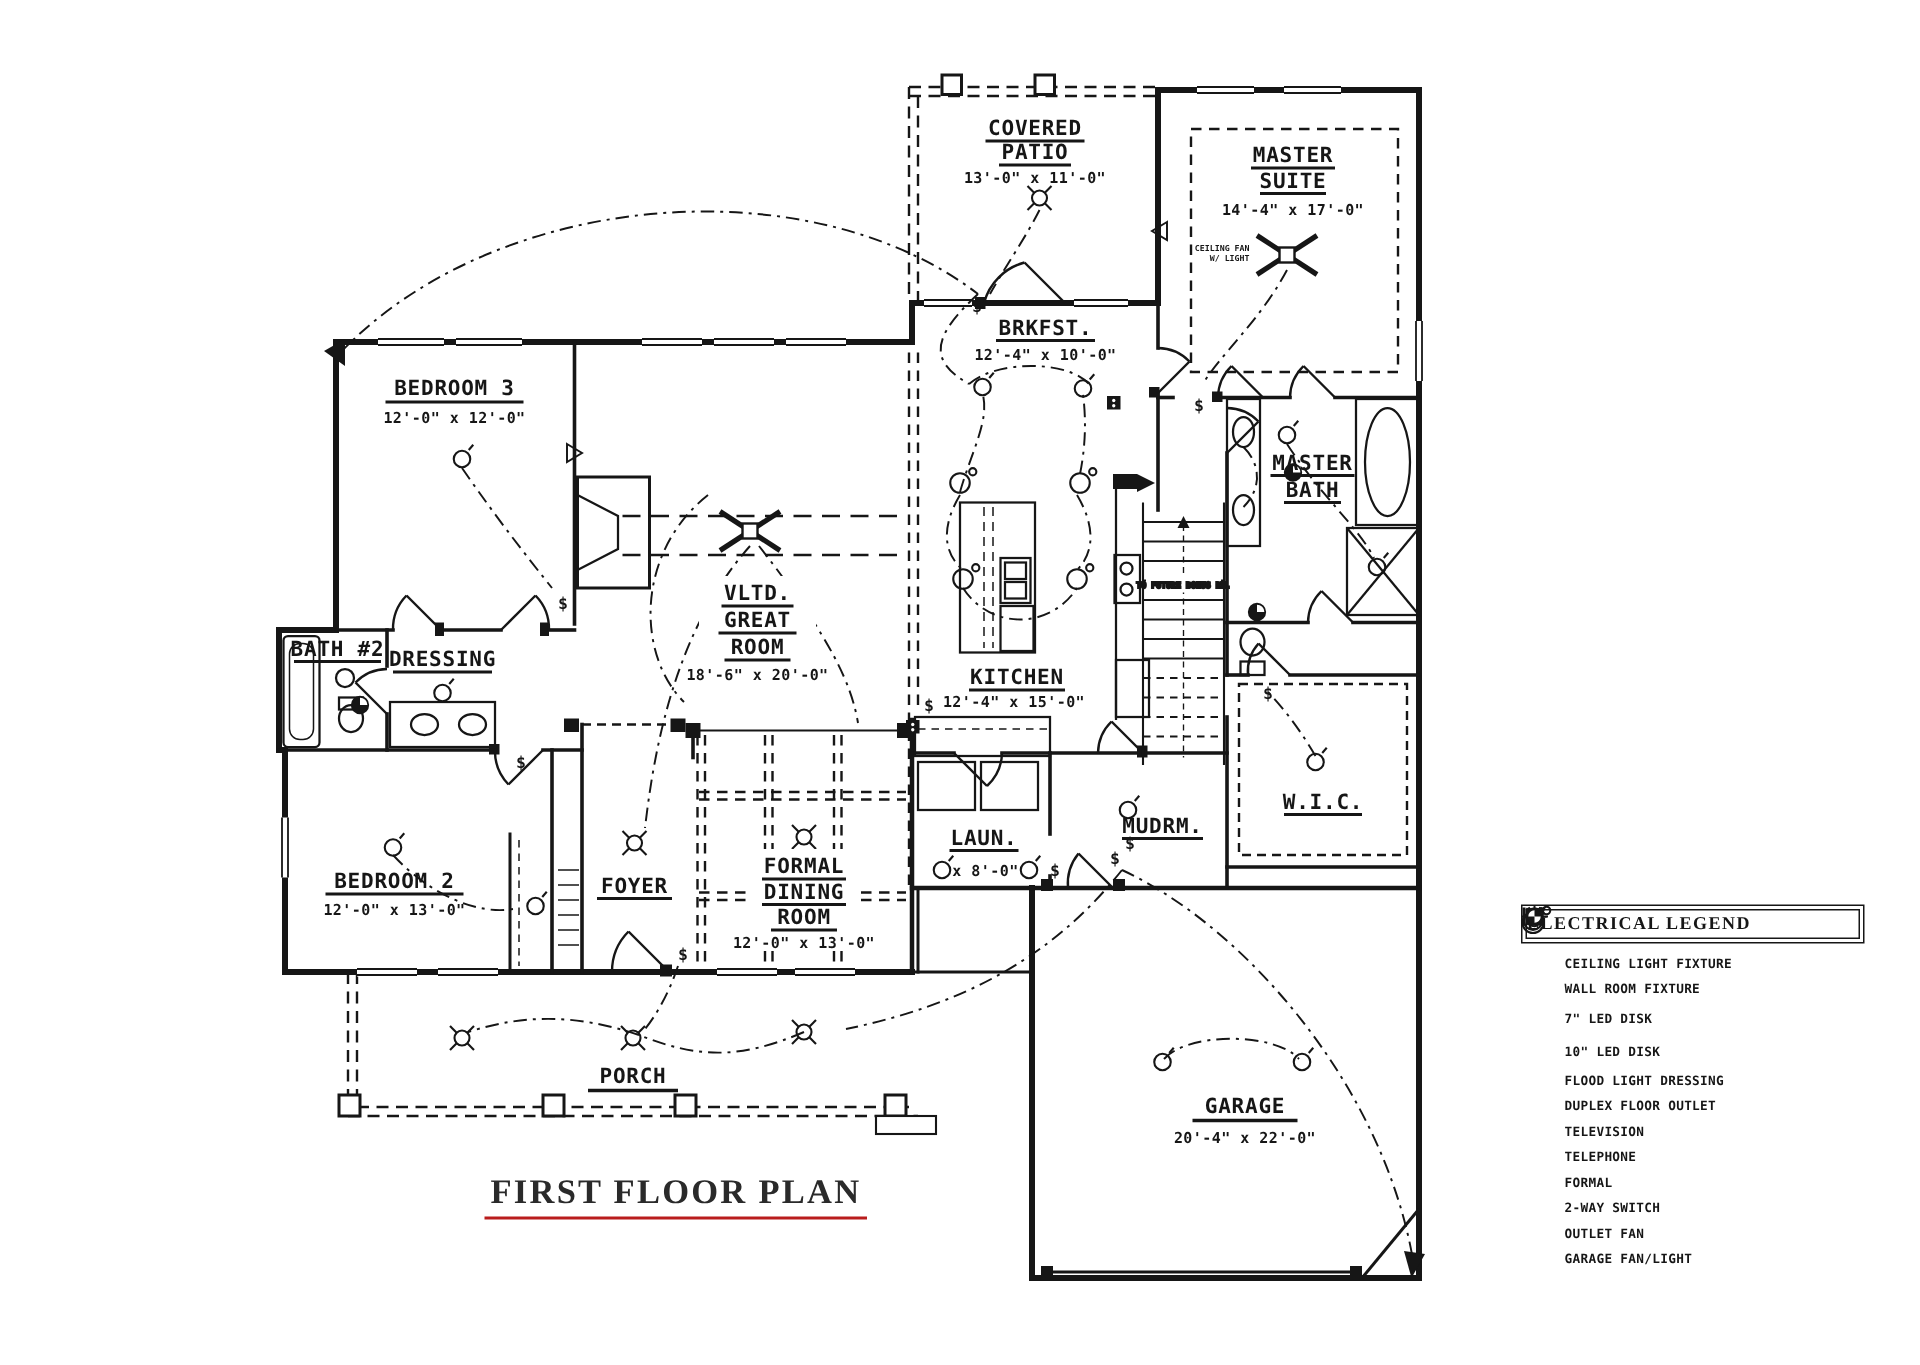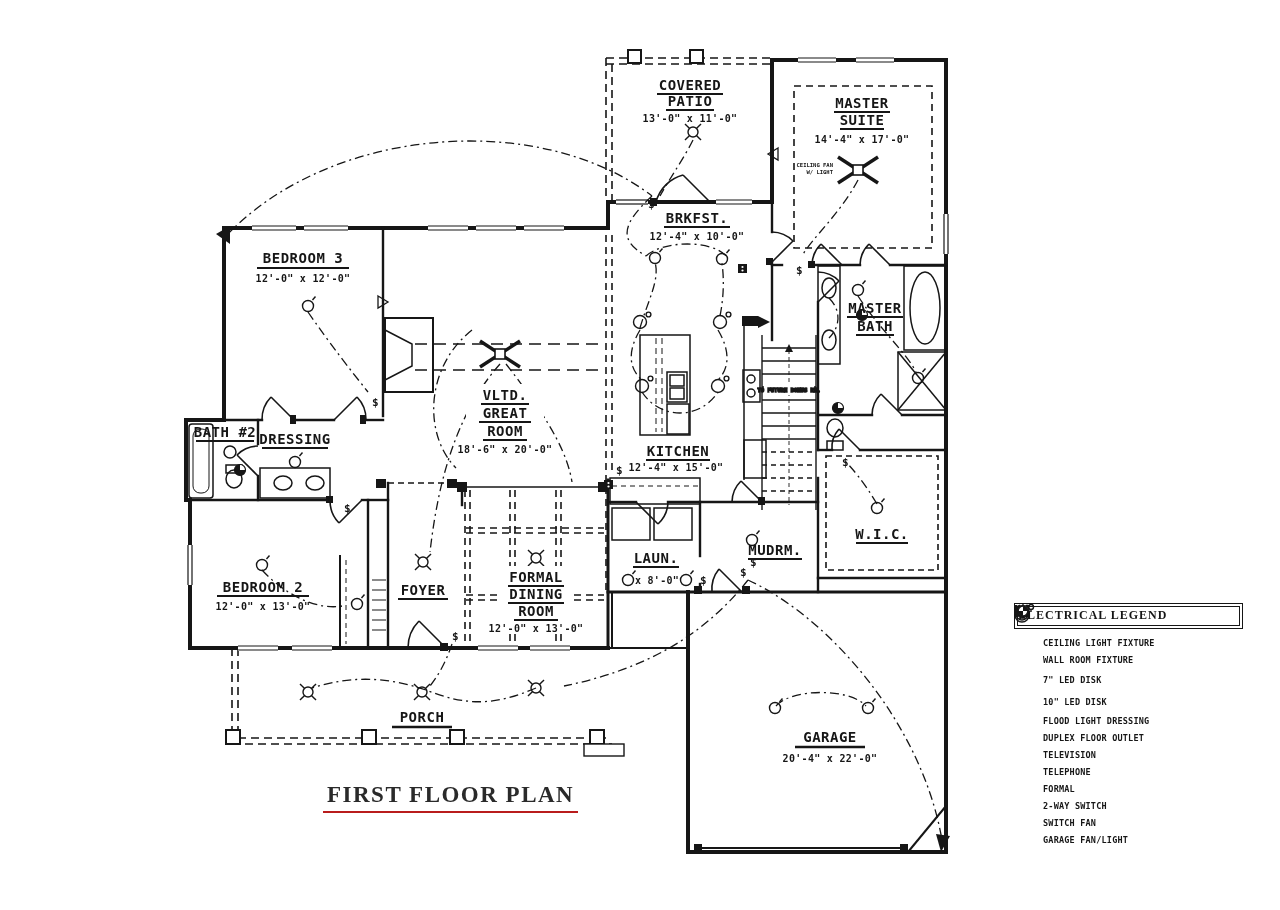--- a/index.html
+++ b/index.html
@@ -685,21 +685,21 @@
     </div>
 
     <div class="lg-row">
       <span class="lg-sym">
         <svg width="20" height="16">
           <circle cx="9" cy="8" r="5.5" fill="#161616"></circle>
           <path d="M9,8 L14.5,8 A5.5,5.5 0 0 0 9,2.5 Z" fill="#fff"></path>
           <circle cx="9" cy="8" r="5.5" fill="none" stroke="#161616" stroke-width="1.2"></circle>
         </svg>
           </span>
-      <span class="lg-label">SWITCH FAN</span>
+      <span class="lg-label">OUTLET FAN</span>
     </div>
 
     <div class="lg-row">
       <span class="lg-sym">
         <svg width="20" height="16">
           <line x1="0" y1="8" x2="18" y2="8" stroke="#161616" stroke-width="1.3"></line>
           <circle cx="9" cy="8" r="4.8" fill="#fff" stroke="#161616" stroke-width="1.3"></circle>
           <path d="M9,8 L9,3.2 A4.8,4.8 0 0 1 13.8,8 Z" fill="#161616"></path>
           <path d="M9,8 L9,12.8 A4.8,4.8 0 0 1 4.2,8 Z" fill="#161616"></path>
         </svg>

